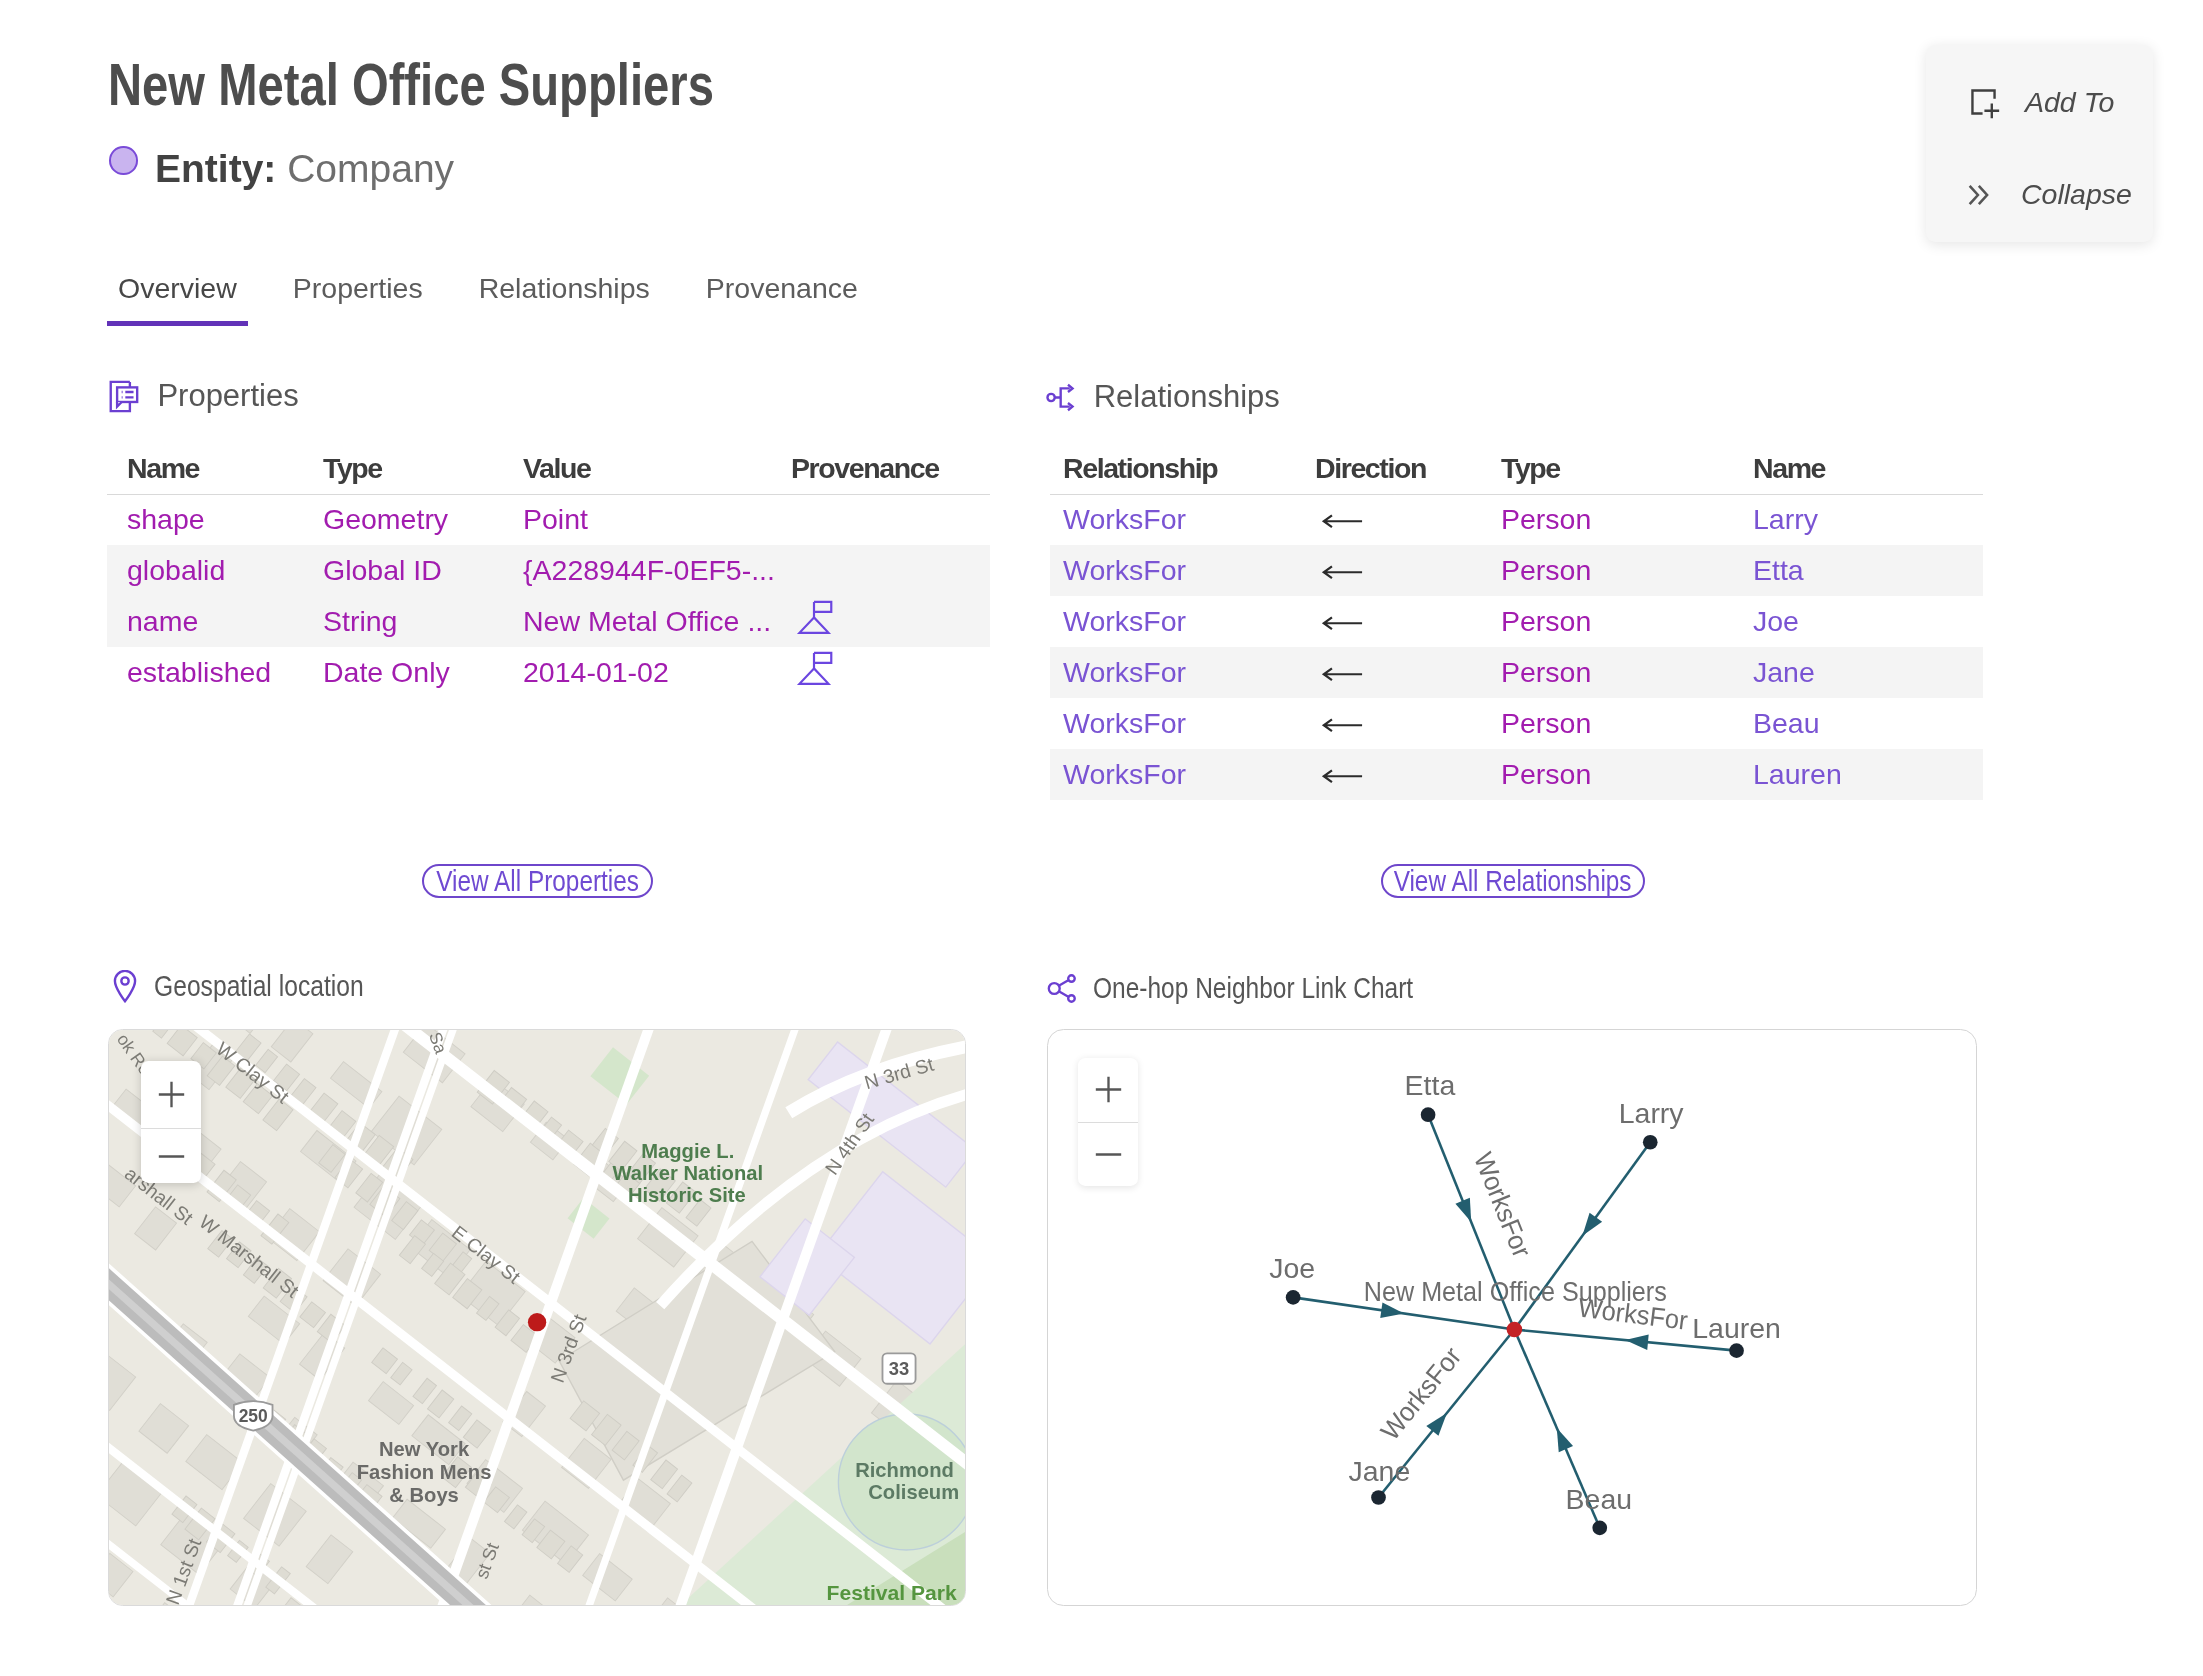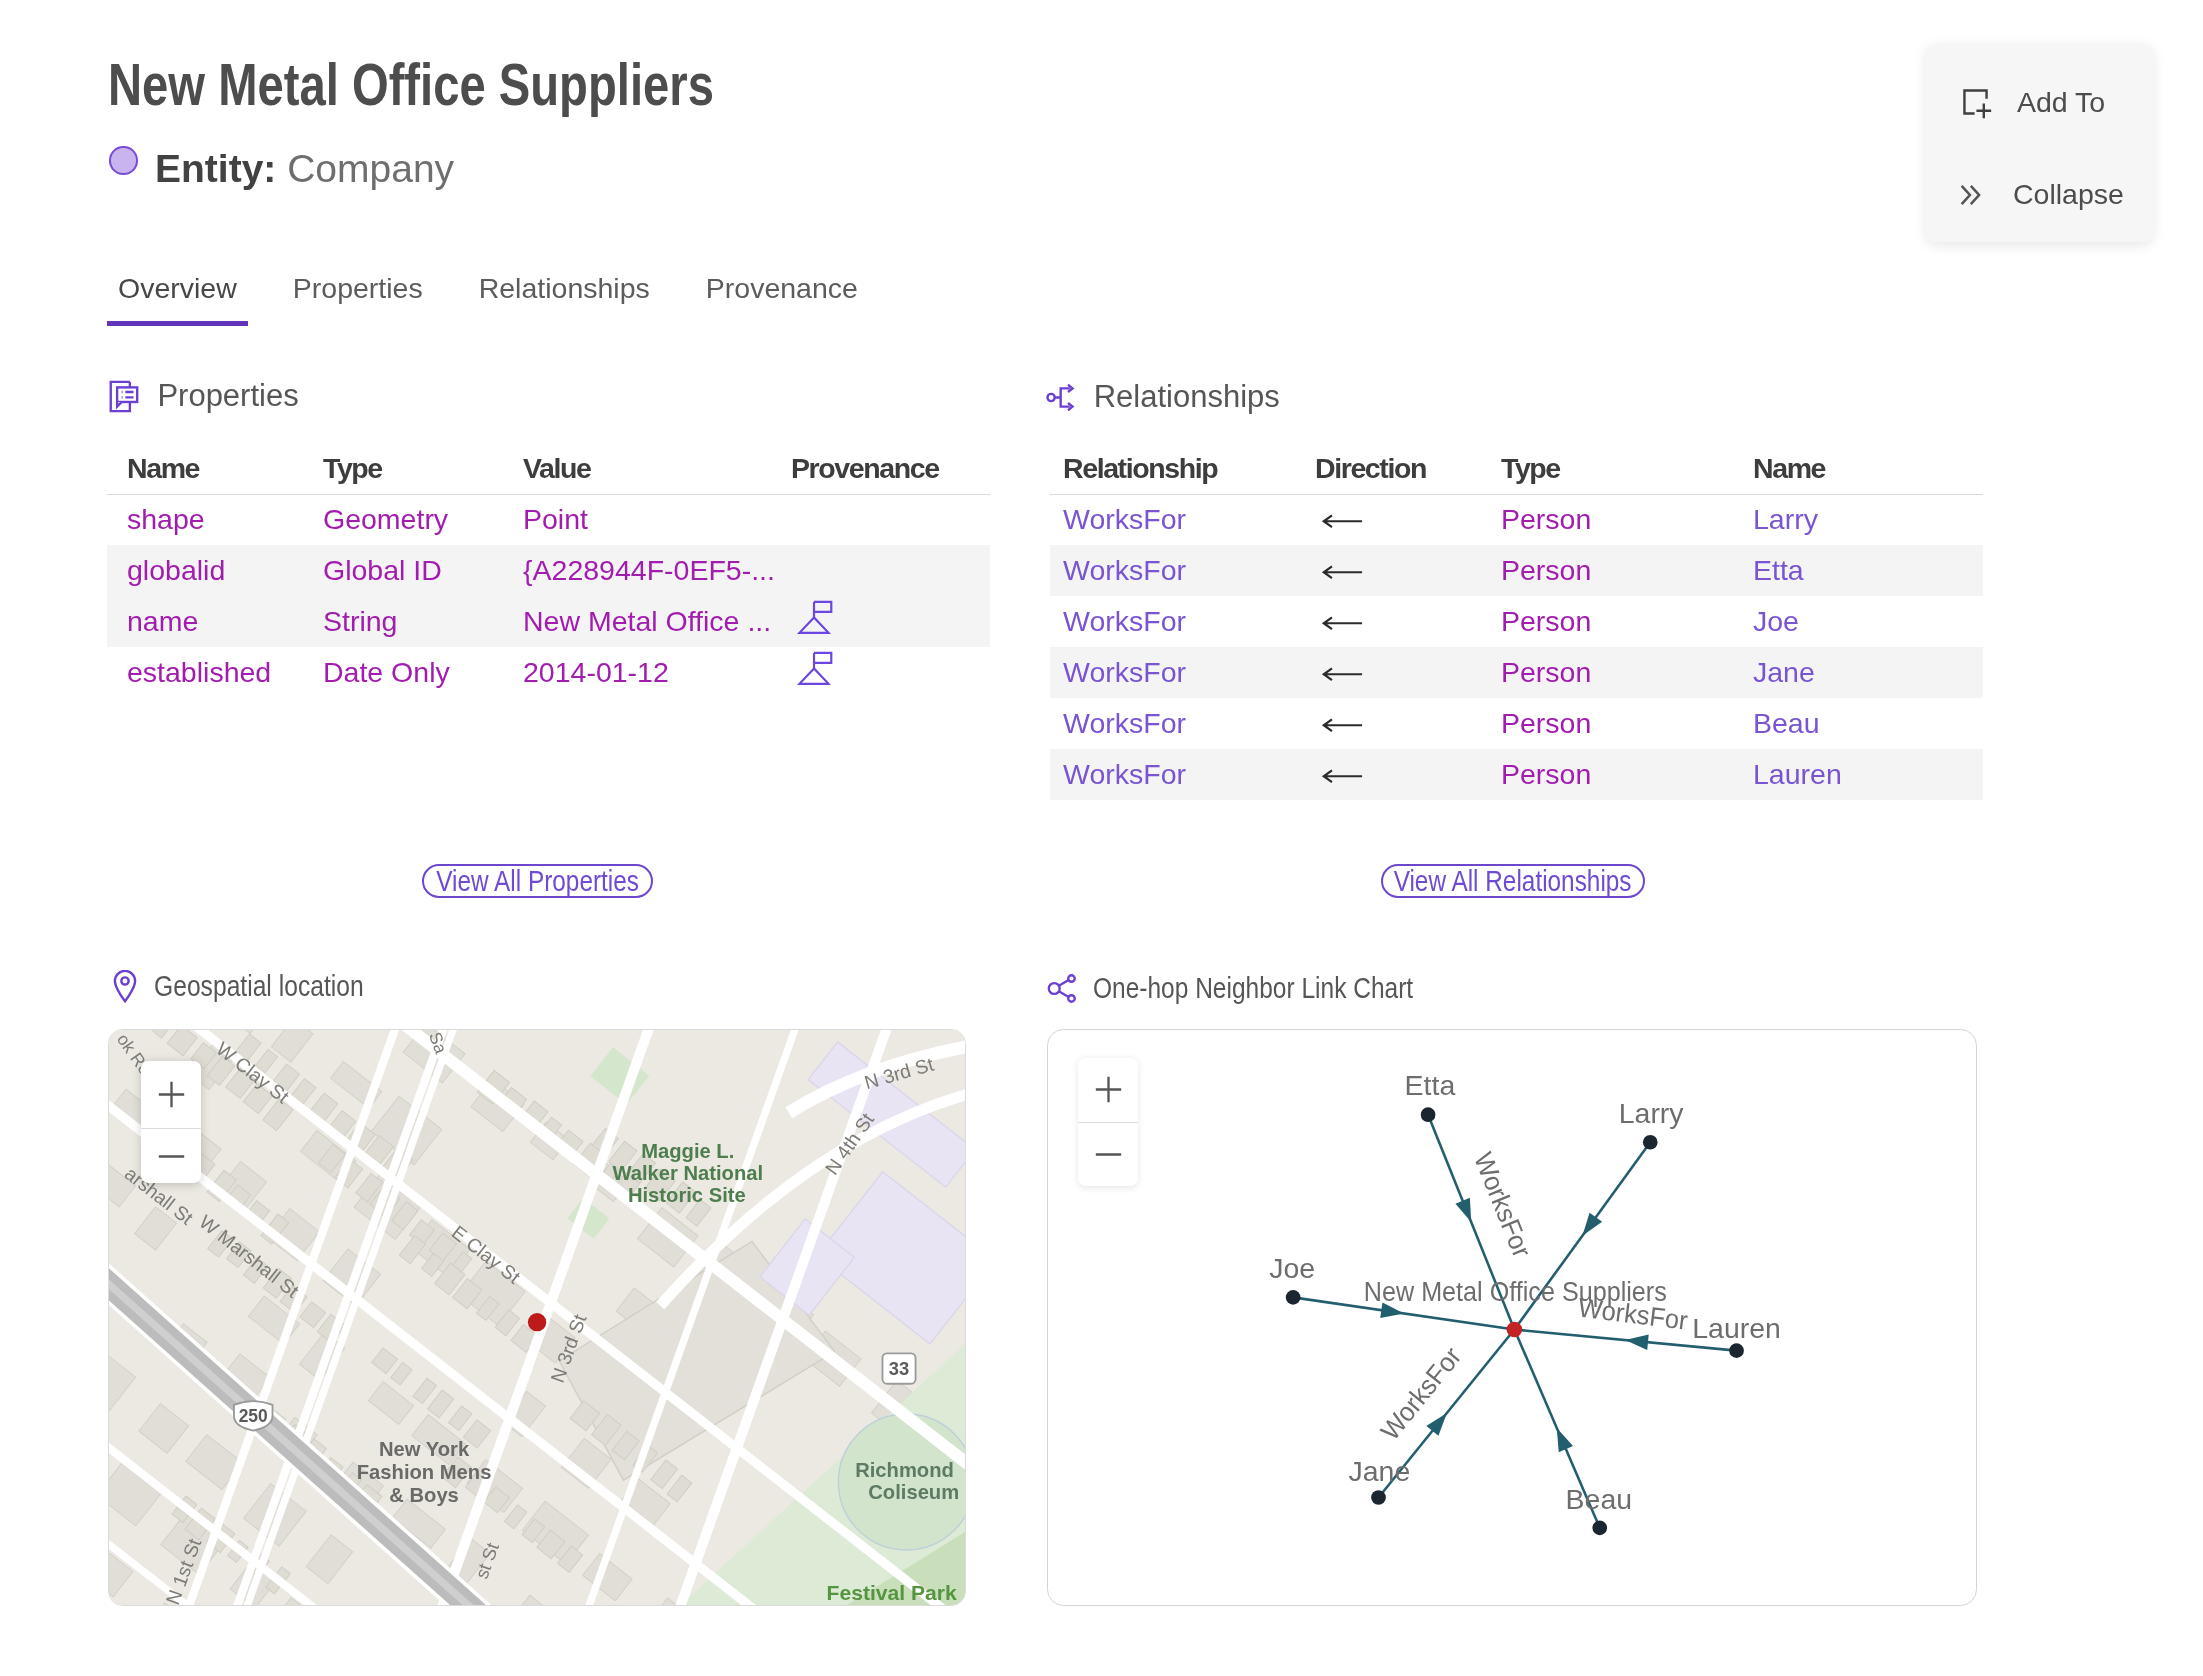--- a/index.html
+++ b/index.html
@@ -4,21 +4,21 @@
 <style>
 * { margin:0; padding:0; box-sizing:border-box; }
 html,body { width:2204px; height:1677px; background:#fff; font-family:"Liberation Sans", sans-serif; position:relative; overflow:hidden; }
 .abs { position:absolute; }
 h1.title { left:108px; top:51px; font-size:59px; letter-spacing:0; color:#4d4d4d; font-weight:bold; transform:scaleX(0.80); transform-origin:0 0; white-space:nowrap; }
 .entity-row { left:109px; top:146px; }
 .entity-circle { position:absolute; left:0; top:0; width:28.5px; height:28.5px; border-radius:50%; background:#c9b4ef; border:2.8px solid #7a4bd8; }
 .entity-text { position:absolute; left:46px; top:0.9px; font-size:39px; color:#6e6e6e; white-space:nowrap; }
 .entity-text b { color:#424242; }
 .actions-card { left:1926px; top:45px; width:227px; height:197px; background:#f6f6f6; border-radius:9.2px; box-shadow:0 2.8px 13px rgba(0,0,0,0.10); }
-.action-item { position:absolute; left:32px; height:37px; display:flex; align-items:center; }
+.action-item { position:absolute; left:40px; height:37px; display:flex; align-items:center;font-style:italic; }
 .action-item .txt { font-size:28.5px; color:#4c4c4c; margin-left:24px; }
 .tabs { left:107px; top:272px; display:flex; }
 .tab { font-size:28.5px; color:#5c5c5c; padding:0 11px 15.6px 11px; margin-right:34px; }
 .tab.active { color:#474747; border-bottom:5.5px solid #6232b8; }
 .sec-head { display:flex; align-items:center; }
 .sec-head .txt { font-size:31px; color:#565656; }
 table.tbl { border-collapse:collapse; table-layout:fixed; }
 table.tbl th { font-size:28.5px; letter-spacing:-1.4px; color:#3d3d3d; text-align:left; font-weight:bold; padding:0; height:50px; vertical-align:middle; }
 table.tbl td { font-size:28.5px; color:#a21caf; height:51px; padding:0; vertical-align:middle; white-space:nowrap; }
 table.tbl thead tr { border-bottom:1.8px solid #d9d9d9; }
@@ -108,21 +108,21 @@
           <svg width="40" height="35" viewBox="0 0 44 38" fill="none" stroke="#6b46e0" stroke-width="2.4" style="display:block; margin:-11px 0 0 2.8px;">
             <path d="M22,20 L6,37 H38 Z"></path>
             <path d="M22,20 V3"></path>
             <path d="M22,3 H41 V14 H22"></path>
           </svg>
         </td>
       </tr>
     <tr>
         <td>established</td>
         <td>Date Only</td>
-        <td>2014-01-12</td>
+        <td>2014-01-02</td>
         <td>
           <svg width="40" height="35" viewBox="0 0 44 38" fill="none" stroke="#6b46e0" stroke-width="2.4" style="display:block; margin:-11px 0 0 2.8px;">
             <path d="M22,20 L6,37 H38 Z"></path>
             <path d="M22,20 V3"></path>
             <path d="M22,3 H41 V14 H22"></path>
           </svg>
         </td>
       </tr>
   </tbody>
 </table>

